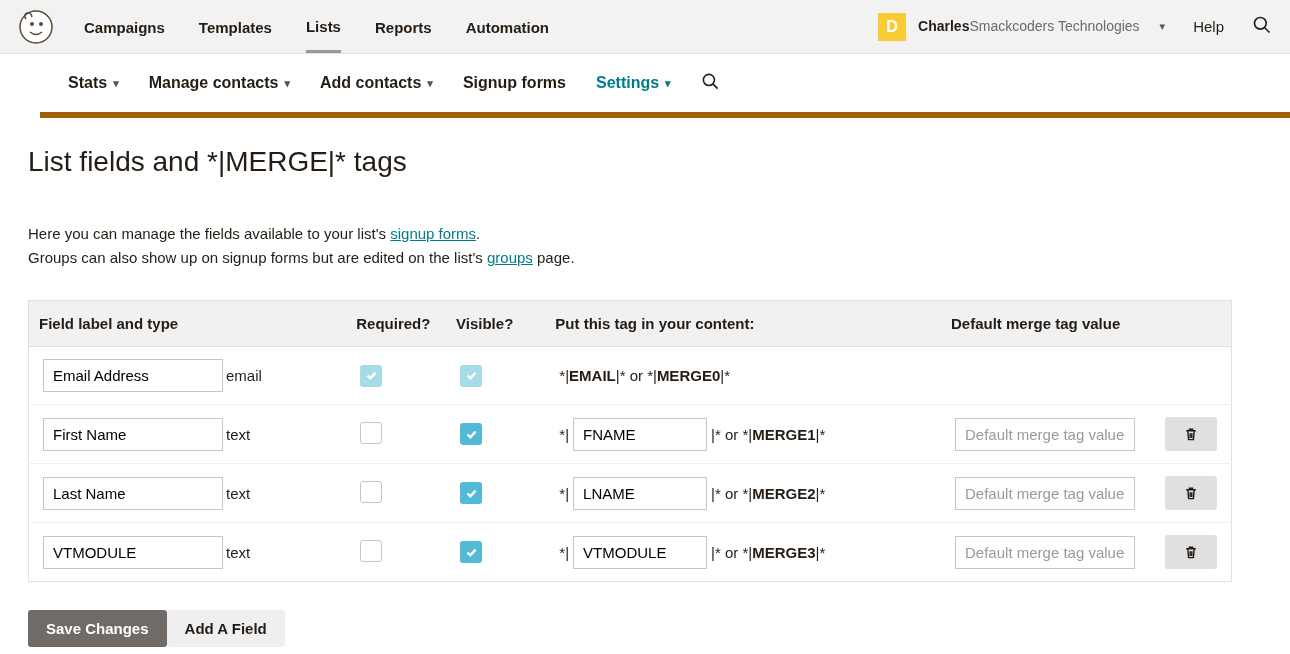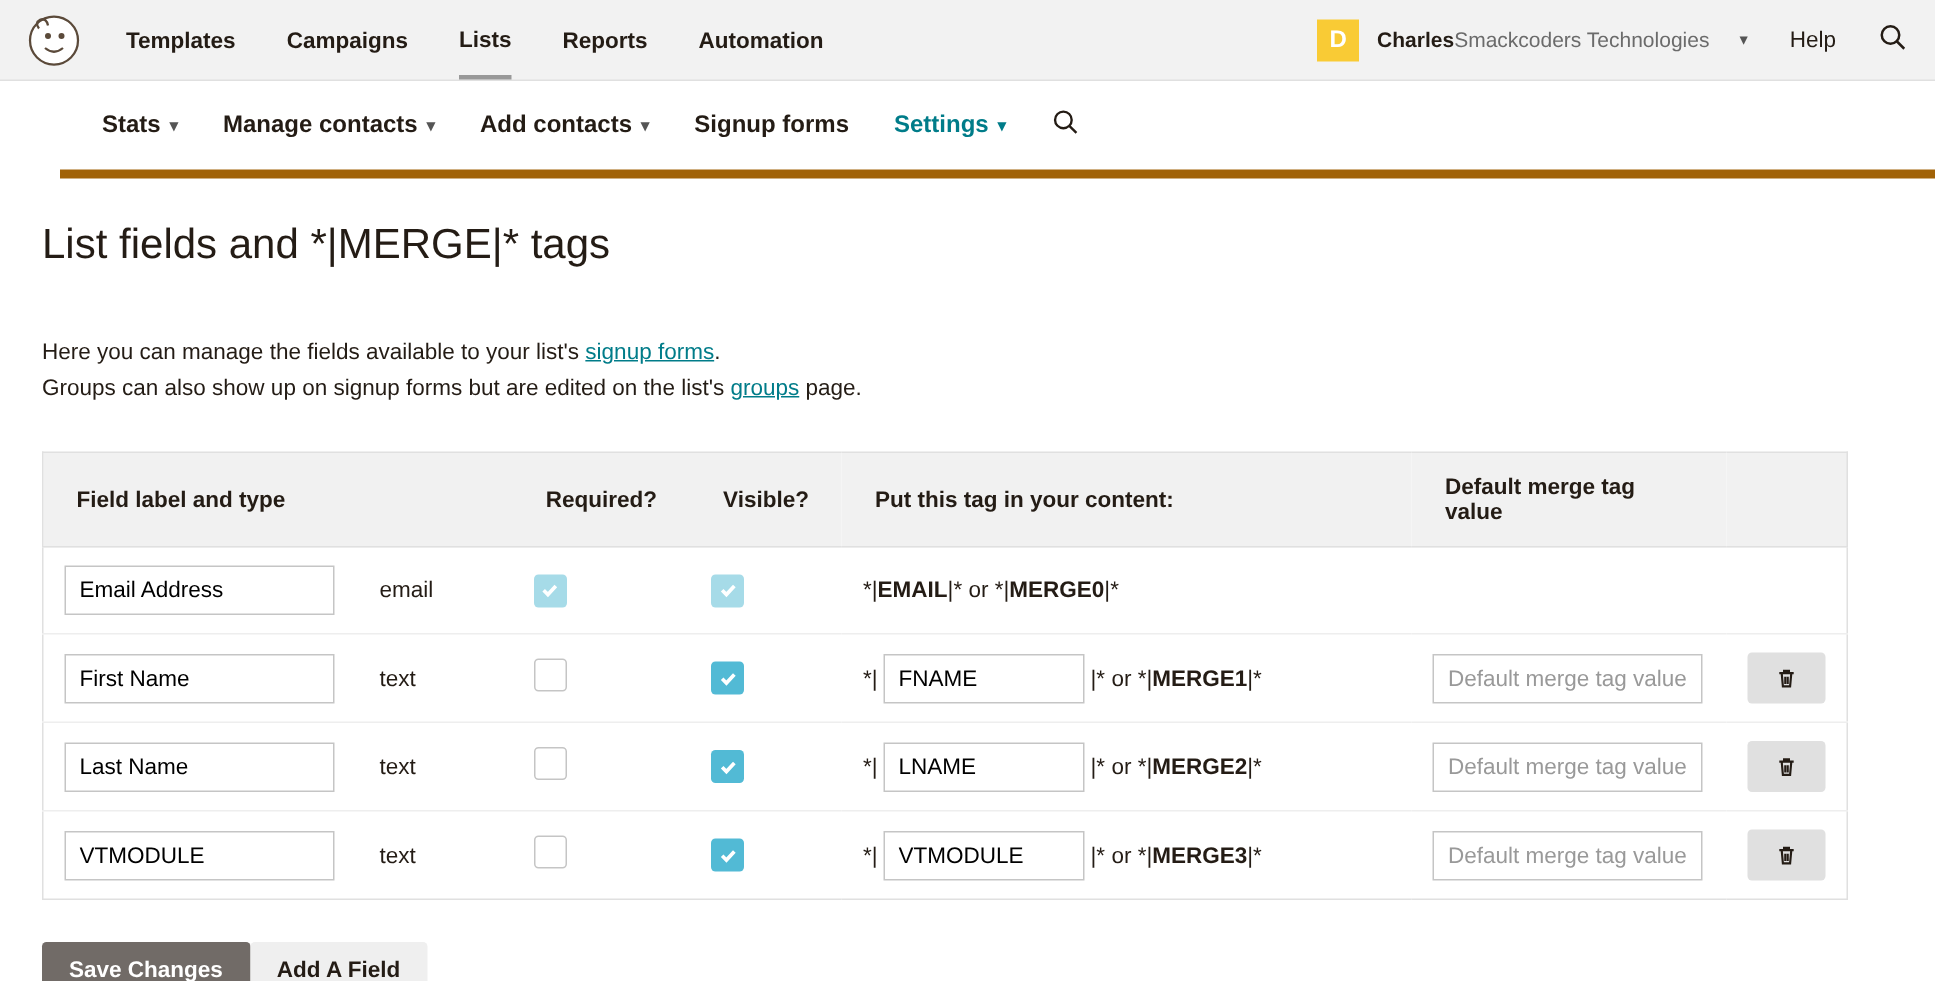--- a/index.html
+++ b/index.html
@@ -42,33 +42,33 @@
   .sub-search svg { width: 19px; height: 19px; stroke:#241c15; }
   
   .content { padding: 28px; max-width: 1260px; }
   .page-title { font-size: 28px; font-weight: 400; color: #241c15; margin-bottom: 44px; }
   .desc-block { font-size: 15px; line-height: 1.6; margin-bottom: 30px; }
   .desc-block a { color: #007c89; text-decoration: underline; cursor: pointer; }
   
   table.fields { width: 100%; border-collapse: collapse; border: 1px solid #e0e0e0; }
   table.fields thead tr { background: #f1f1f1; }
   table.fields th {
-    text-align: left; font-weight: 600; font-size: 15px; padding: 14px 22px; border-bottom: 1px solid #e0e0e0;
+    text-align: left; font-weight: 600; font-size: 15px; padding: 14px 10px; border-bottom: 1px solid #e0e0e0;
   }
   table.fields td {
     padding: 12px 14px; border-bottom: 1px solid #eee; vertical-align: middle; font-size: 15px;
   }
   table.fields tbody tr:last-child td { border-bottom: none; }
   .col-label { width: 320px; }
   .col-req { width: 100px; }
   .col-vis { width: 100px; }
   .col-tag { width: 400px; }
   .col-def { width: 210px; }
   .col-del { width: 60px; }
-  .label-wrap { display:flex; align-items:center; gap:30px; }
+  .label-wrap { display:flex; align-items:center; gap:3px; }
   .txt-input {
     border: 1px solid #c5c5c5; padding: 7px 9px; font-size: 15px; width: 180px; background:#fff;
   }
   .txt-input.mid { width: 134px; }
   .txt-input.def { width: 180px; }
   .type-label { font-size: 15px; color: #241c15; }
   
   .cb { width: 22px; height: 22px; border-radius:3px; display:inline-flex; align-items:center; justify-content:center; cursor:pointer; }
   .cb.empty { border: 1px solid #c5c5c5; background:#fff; }
   .cb.checked { background:#52bad5; }
@@ -96,22 +96,22 @@
   <div class="logo-box">
     <svg viewBox="0 0 36 36">
         <circle cx="18" cy="18" r="16" fill="#fff" stroke="#5b4a3a" stroke-width="1.5"></circle>
         <circle cx="14" cy="15" r="2" fill="#5b4a3a"></circle>
         <circle cx="23" cy="15" r="2" fill="#5b4a3a"></circle>
         <path d="M12 23 Q18 28 24 23" stroke="#5b4a3a" stroke-width="1.5" fill="none"></path>
         <path d="M8 10 Q5 6 9 4 Q13 3 14 8" stroke="#5b4a3a" stroke-width="1.5" fill="none"></path>
       </svg>
   </div>
   <div class="top-nav">
+    <div class="top-nav-item">Campaigns</div>
     <div class="top-nav-item">Templates</div>
-    <div class="top-nav-item">Campaigns</div>
     <div class="top-nav-item active">Lists</div>
     <div class="top-nav-item">Reports</div>
     <div class="top-nav-item">Automation</div>
   </div>
   <div class="top-right">
     <div class="user-block">
       <div class="avatar-sq">D</div>
       <div class="user-text">
         <span class="user-name">Charles</span>
         <span class="user-org">Smackcoders Technologies</span>

